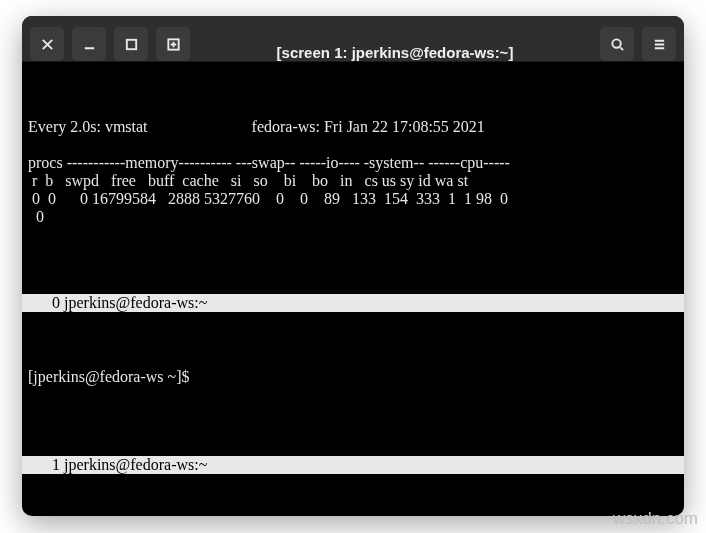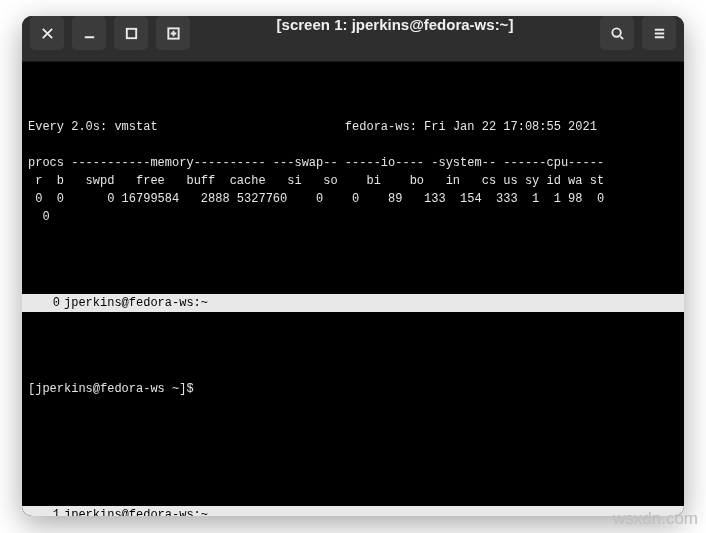--- a/index.html
+++ b/index.html
@@ -16,21 +16,21 @@
       width: 662px; height: 500px;
       background: #000;
       border-radius: 10px;
       overflow: hidden;
       box-shadow: 0 8px 30px rgba(0,0,0,0.35);
     }
     .titlebar {
       height: 46px;
       background: #2e2e2e;
       display: flex;
-      align-items: flex-start;
+      align-items: flex-end;
       padding: 0 8px;
       gap: 8px;
       border-bottom: 1px solid #1a1a1a;
     }
     .tb-btn {
       width: 34px; height: 34px;
       background: #3b3b3b;
       border: none;
       border-radius: 5px;
       display: flex;
@@ -41,29 +41,29 @@
     }
     .tb-btn svg { width: 15px; height: 15px; stroke: currentColor; fill: none; stroke-width: 2; }
     .win-title {
       flex: 1;
       text-align: center;
       color: #f0f0f0;
       font-weight: 700;
       font-size: 15px;
     }
     .term {
-      font-family: Liberation Mono, monospace;
-      font-size: 12px;
+      font-family: Liberation Serif, serif;
+      font-size: 16px;
       line-height: 18px;
       color: #e6e6e6;
       white-space: pre;
       letter-spacing: 0;
     }
     .pane-top { height: 232px; }
-    .pane-bottom { height: 182px; margin-top: 12px; }
+    .pane-bottom { height: 144px; }
     .pane-content {
       padding: 2px 6px;
       overflow: hidden;
     }
     .status-line {
       height: 18px;
       background: #e8e8e8;
       color: #000;
       padding: 0 6px;
       display: flex;

